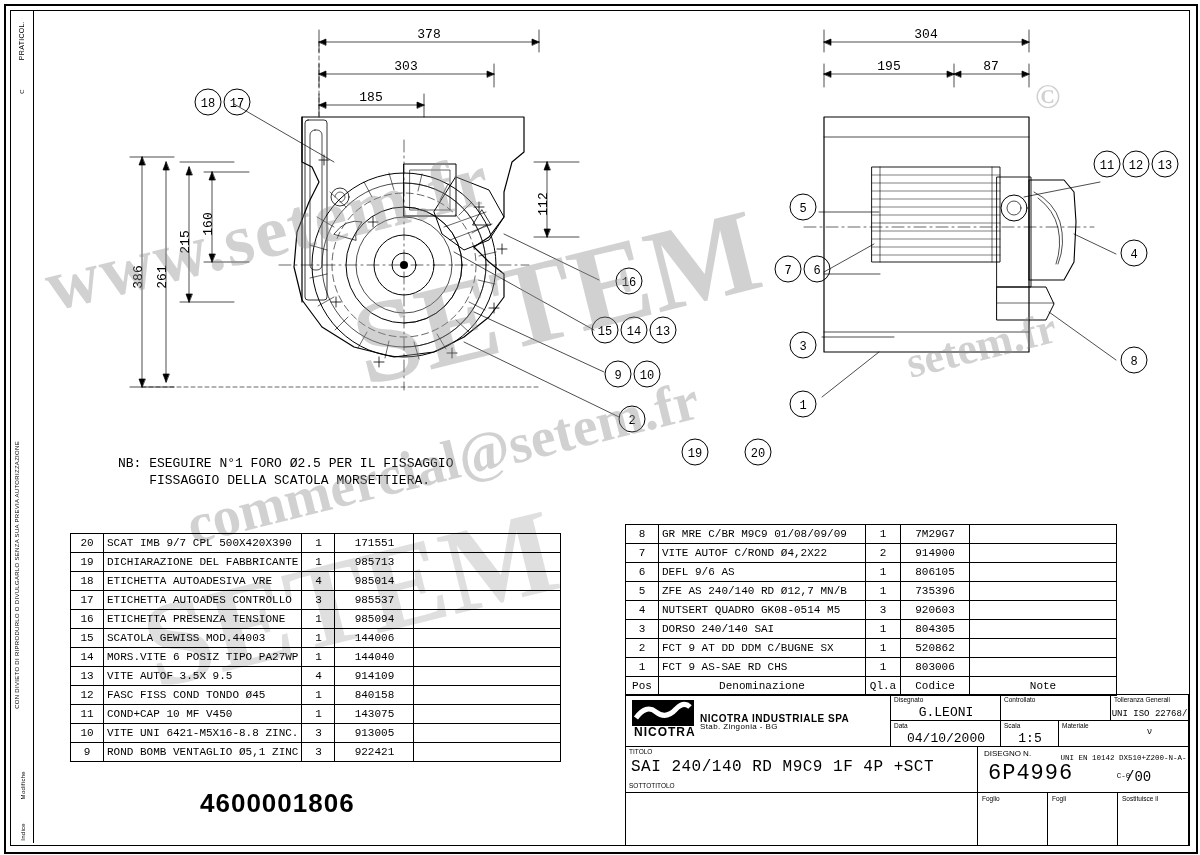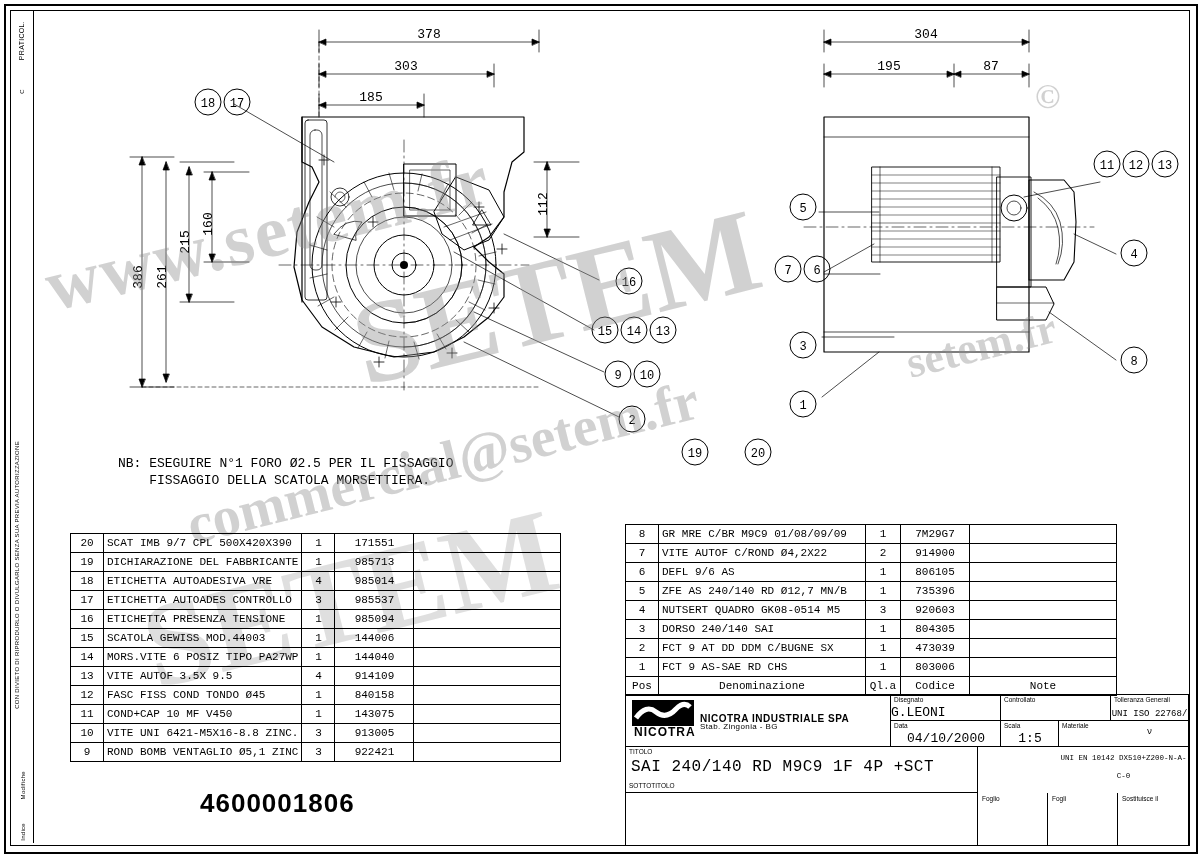--- a/index.html
+++ b/index.html
@@ -474,21 +474,21 @@
           <td class="pos c">3</td>
           <td class="den l">DORSO 240/140 SAI</td>
           <td class="qta c">1</td>
           <td class="cod c">804305</td>
           <td class="note l"></td>
         </tr>
         <tr>
           <td class="pos c">2</td>
           <td class="den l">FCT 9 AT DD DDM C/BUGNE SX</td>
           <td class="qta c">1</td>
-          <td class="cod c">473039</td>
+          <td class="cod c">520862</td>
           <td class="note l"></td>
         </tr>
         <tr>
           <td class="pos c">1</td>
           <td class="den l">FCT 9 AS-SAE RD CHS</td>
           <td class="qta c">1</td>
           <td class="cod c">803006</td>
           <td class="note l"></td>
         </tr>
         <tr>
@@ -517,21 +517,21 @@
 
     <div class="cell" style="left:265px;top:0;width:110px;height:26px;">
       <span class="lab" style="position:absolute;left:3px;top:1px;">Disegnato</span>
     </div>
     <div class="cell" style="left:375px;top:0;width:110px;height:26px;">
       <span class="lab" style="position:absolute;left:3px;top:1px;">Controllato</span>
     </div>
     <div class="cell" style="left:485px;top:0;width:77px;height:26px;border-right:none;">
       <span class="lab" style="position:absolute;left:3px;top:1px;">Tolleranza Generali</span>
     </div>
-    <div style="left:265px;top:8px;width:110px;height:18px;" class="val">
+    <div style="left:265px;top:8px;width:110px;height:18px;text-align:center;" class="val">
       <span style="font-size:13px;">G.LEONI</span>
     </div>
     <div style="left:485px;top:8px;width:77px;text-align:center;" class="val">
       <span style="font-size:9px;">UNI ISO 22768/ν</span>
     </div>
 
     <div class="cell" style="left:265px;top:26px;width:110px;height:26px;">
       <span class="lab" style="position:absolute;left:3px;top:1px;">Data</span>
     </div>
     <div class="cell" style="left:375px;top:26px;width:58px;height:26px;">
@@ -548,20 +548,25 @@
     </div>
     <div style="left:433px;top:36px;width:129px;text-align:center;margin-top:16px;" class="val">
       <span style="font-size:7.5px;">UNI EN 10142 DX510+Z200-N-A-C-0</span>
     </div>
 
     <div class="cell" style="left:0;top:52px;width:352px;height:46px;">
       <span class="lab" style="position:absolute;left:3px;top:1px;">TITOLO</span>
       <span class="val" style="position:absolute;left:5px;top:11px;font-size:16px;letter-spacing:.5px;">SAI 240/140 RD M9C9 1F 4P +SCT</span>
       <span class="lab" style="position:absolute;left:3px;top:35px;">SOTTOTITOLO</span>
     </div>
+    <div class="cell" style="left:352px;top:52px;width:210px;height:46px;border-right:none;">
+      <span class="lab" style="position:absolute;left:6px;top:2px;font-size:8px;">DISEGNO N.</span>
+      <span class="val" style="position:absolute;left:10px;top:14px;font-size:22px;letter-spacing:1px;">6P4996</span>
+      <span class="val" style="position:absolute;left:148px;top:22px;font-size:14px;">/00</span>
+    </div>
 
     <div class="cell" style="left:0;top:98px;width:352px;height:52px;border-bottom:none;"></div>
     <div class="cell" style="left:352px;top:98px;width:70px;height:52px;border-bottom:none;">
       <span class="lab" style="position:absolute;left:4px;top:2px;">Foglio</span>
     </div>
     <div class="cell" style="left:422px;top:98px;width:70px;height:52px;border-bottom:none;">
       <span class="lab" style="position:absolute;left:4px;top:2px;">Fogli</span>
     </div>
     <div class="cell" style="left:492px;top:98px;width:70px;height:52px;border-right:none;border-bottom:none;">
       <span class="lab" style="position:absolute;left:4px;top:2px;">Sostituisce il</span>

